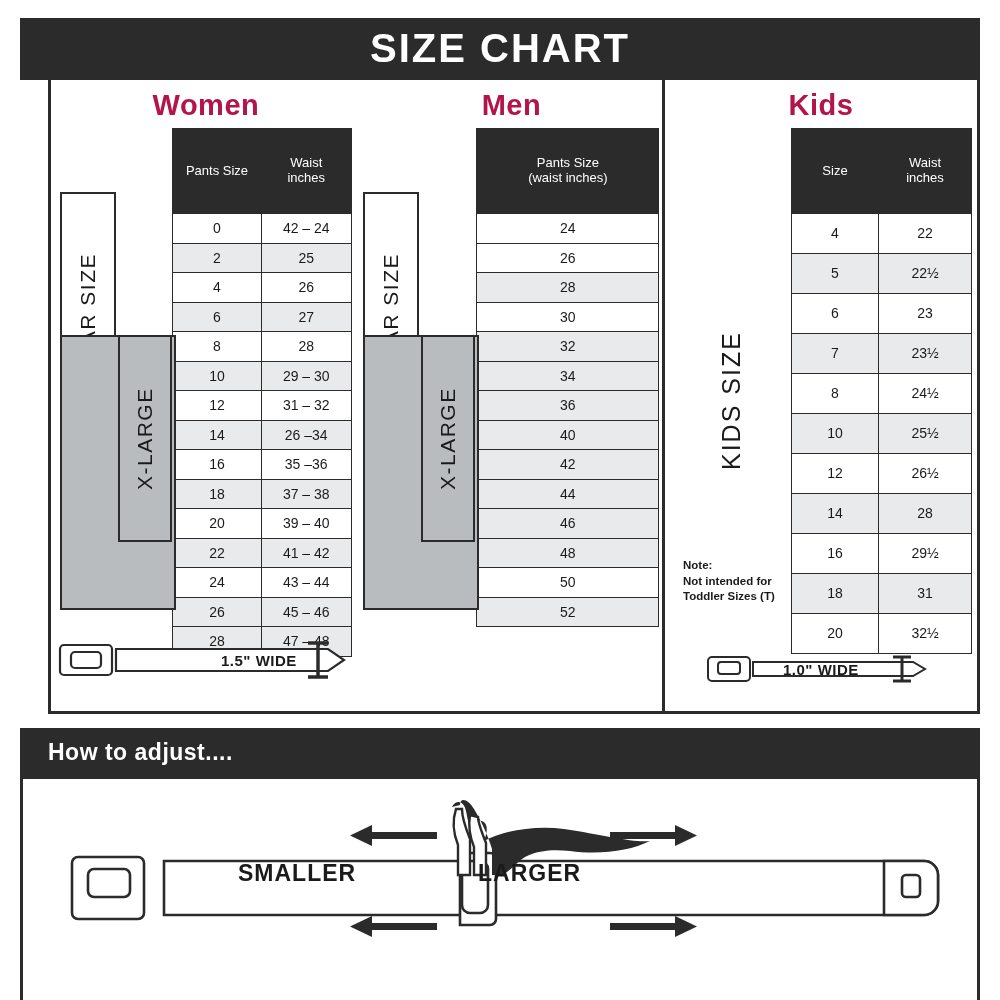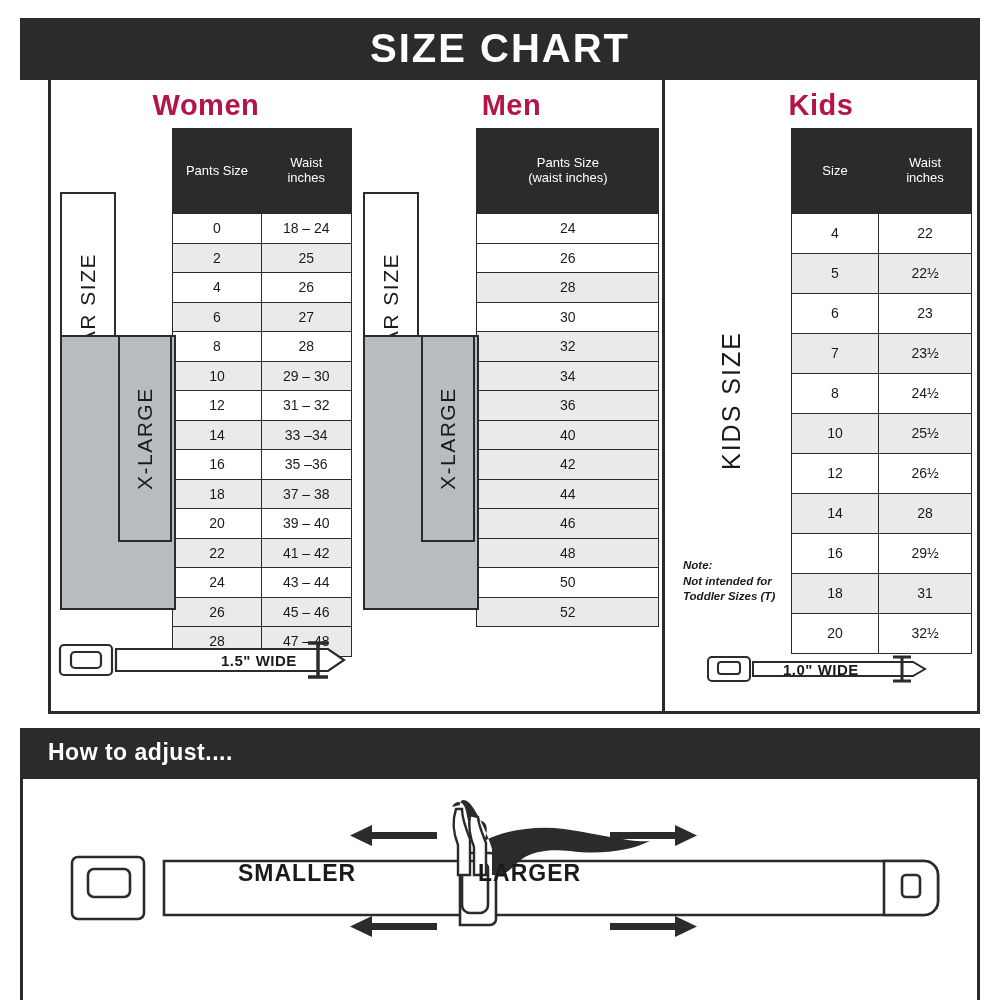--- a/index.html
+++ b/index.html
@@ -180,21 +180,20 @@
   .adjust-smaller { left: 215px; top: 81px; }
   .adjust-larger { left: 455px; top: 81px; }
 
   .note {
     position: absolute;
     left: 14px;
     bottom: 46px;
     font-size: 11.5px;
     font-weight: bold;
     line-height: 1.35;
-    font-style: italic;
   }
   svg { display: block; }
 </style>
 </head>
 <body>
 
 <div class="page">
 
   <div class="title-bar">
     <div class="title-text">SIZE CHART</div>
@@ -221,21 +220,21 @@
               <th class="w-col-size">Pants Size</th>
               <th class="w-col-waist">
                 <span>Waist</span><br>
                 <span>inches</span>
               </th>
             </tr>
           </thead>
           <tbody>
             <tr>
                 <td class="plain">0</td>
-                <td class="plain">18 – 24</td>
+                <td class="plain">42 – 24</td>
               </tr>
             <tr>
                 <td class="zebra">2</td>
                 <td class="zebra">25</td>
               </tr>
             <tr>
                 <td class="plain">4</td>
                 <td class="plain">26</td>
               </tr>
             <tr>
@@ -249,21 +248,21 @@
             <tr>
                 <td class="zebra">10</td>
                 <td class="zebra">29 – 30</td>
               </tr>
             <tr>
                 <td class="plain">12</td>
                 <td class="plain">31 – 32</td>
               </tr>
             <tr>
                 <td class="zebra">14</td>
-                <td class="zebra">33 –34</td>
+                <td class="zebra">26 –34</td>
               </tr>
             <tr>
                 <td class="plain">16</td>
                 <td class="plain">35 –36</td>
               </tr>
             <tr>
                 <td class="zebra">18</td>
                 <td class="zebra">37 – 38</td>
               </tr>
             <tr>

